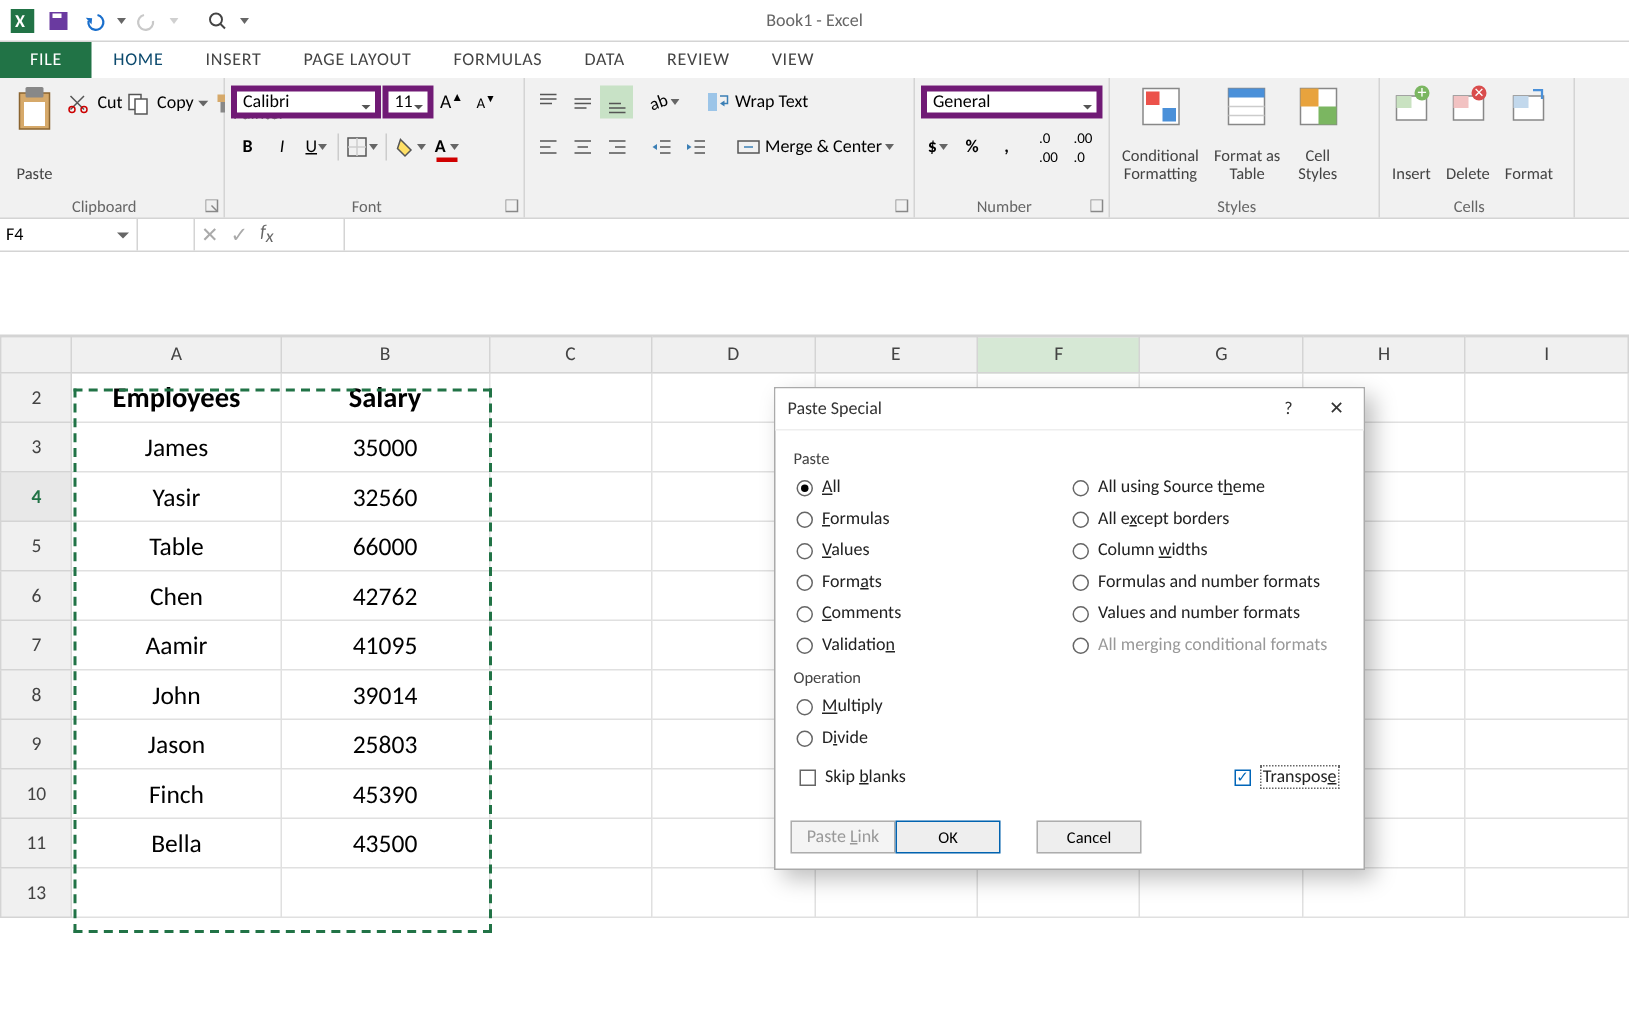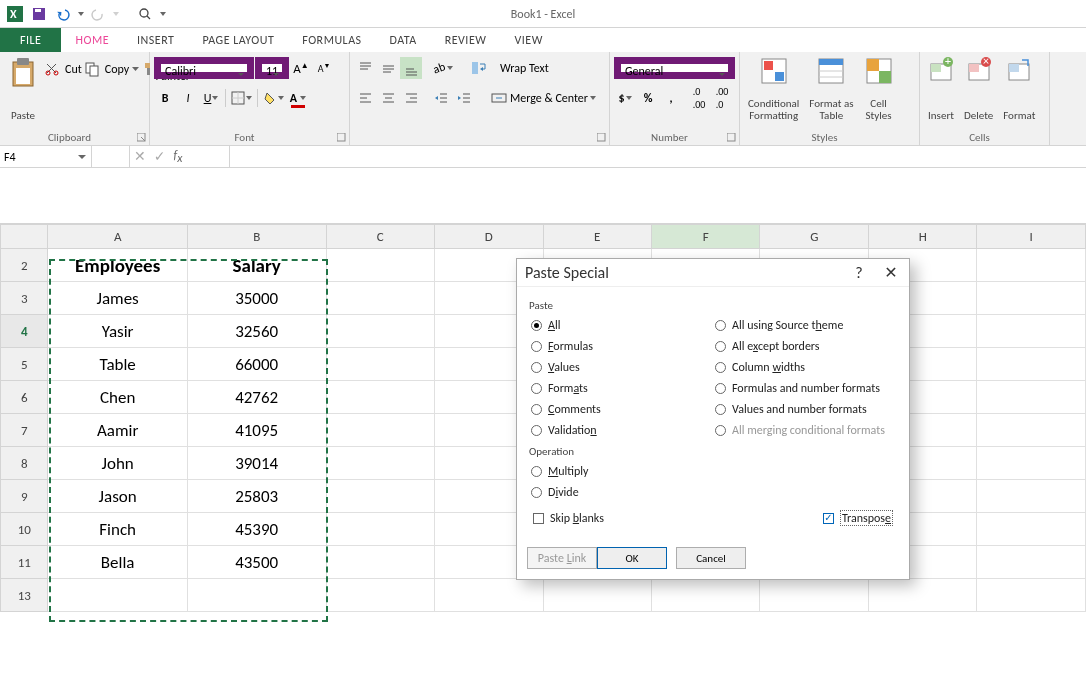--- a/index.html
+++ b/index.html
@@ -8,31 +8,31 @@
 .titlebar{height:28px;background:#fff;display:flex;align-items:center;padding:0 4px;border-bottom:1px solid #d4d4d4}
 .titlebar .qat{display:flex;align-items:center;gap:2px}
 .qat-btn{width:22px;height:22px;display:flex;align-items:center;justify-content:center;cursor:pointer}
 .qat-btn svg{width:16px;height:16px}
 .drop-arrow{width:9px;height:22px;display:flex;align-items:center;justify-content:center}
 .titlebar-title{position:absolute;left:0;right:0;text-align:center;color:#666;font-size:12px;pointer-events:none}
 
 .menu-tabs{display:flex;height:24px;background:#fff}
 .menu-tab{padding:0 14px;display:flex;align-items:center;color:#444;font-size:12px;letter-spacing:.5px;cursor:pointer}
 .menu-tab.file{background:#217346;color:#fff;padding:0 20px}
-.menu-tab.active{color:#ec4899;border-bottom:0}
+.menu-tab.active{color:#0c4a6e;border-bottom:0}
 
 .ribbon{height:94px;background:#f1f1f1;border-bottom:1px solid #d4d4d4;display:flex}
 .rib-group{border-right:1px solid #d4d4d4;display:flex;flex-direction:column;padding:2px 4px 0 4px;position:relative}
 .rib-group-label{position:absolute;bottom:1px;left:0;right:10px;text-align:center;font-size:11px;color:#666}
 .rib-dialog-launch{position:absolute;bottom:2px;right:2px;width:10px;height:10px}
 .rib-row{display:flex;align-items:center;gap:1px;height:24px}
 .rib-btn{display:flex;align-items:center;justify-content:center;min-width:22px;height:22px;padding:0 2px;cursor:pointer}
 .rib-big{display:flex;flex-direction:column;align-items:center;padding:2px 4px;cursor:pointer;height:70px;justify-content:space-between}
 .rib-big span{font-size:11px;color:#444;text-align:center;line-height:1.1}
-.font-sel{height:22px;border:7px solid #701a75;background:#fff;padding:0 16px 0 4px;font-size:12px;cursor:pointer;position:relative}
+.font-sel{height:22px;border:4px solid #701a75;background:#fff;padding:0 16px 0 4px;font-size:12px;cursor:pointer;position:relative}
 .font-sel::after{content:"";position:absolute;right:3px;top:9px;border-left:3px solid transparent;border-right:3px solid transparent;border-top:3px solid #555}
 
 .fx-row{height:22px;display:flex;border-bottom:1px solid #d4d4d4;background:#fff}
 .name-box{width:92px;border-right:1px solid #d4d4d4;display:flex;align-items:center;padding:0 4px;position:relative}
 .name-box::after{content:"";position:absolute;right:5px;top:9px;border-left:4px solid transparent;border-right:4px solid transparent;border-top:4px solid #666}
 .fx-btns{display:flex;align-items:center;padding:0 4px;gap:8px;border-right:1px solid #d4d4d4;width:100px}
 .fx-bar{flex:1;padding:0 4px;height:56px;border-bottom:1px solid #d4d4d4}
 
 .grid-wrap{overflow:auto;height:calc(673px - 28px - 24px - 94px - 56px - 22px)}
 .grid{border-collapse:collapse;table-layout:fixed}
@@ -40,38 +40,38 @@
 .grid th.col{width:104px}
 .grid th.row{width:48px}
 .grid th.col.sel{background:#d6e8d5}
 .grid td{border:1px solid #e0e0e0;height:33px;text-align:center;font-family:Calibri;font-size:17px;color:#000;padding:0 4px}
 .grid td.header{font-weight:bold;font-size:19px}
 .grid th.row.sel{background:#e8e8e8;color:#217346;font-weight:bold}
 .marquee{position:absolute;border:2px dashed #217346;pointer-events:none}
 
 .dialog{position:absolute;left:516px;top:258px;width:394px;background:#fff;border:1px solid #aaa;box-shadow:6px 6px 14px rgba(0,0,0,.25)}
 .dlg-title{height:28px;display:flex;align-items:center;padding:0 8px;background:#fff;border-bottom:1px solid #eee;justify-content:space-between}
-.dlg-title span{font-size:16px;color:#333}
+.dlg-title span{font-size:12px;color:#333}
 .dlg-close{width:20px;height:20px;display:flex;align-items:center;justify-content:center;cursor:pointer;font-size:15px;color:#333}
 .dlg-body{padding:8px 12px}
 .fieldset-label{font-size:11px;color:#444;margin:4px 0 2px 0}
 .radio-grid{display:flex}
 .radio-col{flex:1;display:flex;flex-direction:column;gap:3px;padding:2px 0}
 .radio-item,.check-item{display:flex;align-items:center;gap:6px;font-size:11px;color:#222;cursor:pointer;height:18px;padding:0 2px}
 .radio-item.disabled{color:#999}
 .radio{width:11px;height:11px;border:1px solid #666;border-radius:50%;display:flex;align-items:center;justify-content:center;background:#fff}
 .radio.sel::after{content:"";width:5px;height:5px;background:#000;border-radius:50%}
 .check{width:11px;height:11px;border:1px solid #666;display:flex;align-items:center;justify-content:center;background:#fff}
 .check.sel{border-color:#0065b8}
 .check.sel::after{content:"✓";color:#0065b8;font-size:10px;line-height:1}
 .dlg-btn-row{display:flex;justify-content:flex-start;padding:8px 10px 10px 10px}
 .dlg-btn{min-width:70px;height:22px;border:1px solid #adadad;background:#eee;font-size:11px;cursor:pointer;display:flex;align-items:center;justify-content:center}
 .dlg-btn.primary{border:1.5px solid #0163b0}
 .dlg-btn.disabled{color:#999;background:#f4f4f4}
-.dlg-btn-right{display:flex;gap:9px}
+.dlg-btn-right{display:flex;gap:24px}
 .ul{text-decoration:underline}
 .bottom-row{display:flex;justify-content:space-between;padding:6px 2px 4px 2px}
 </style>
 </head>
 <body>
 
 <div class="titlebar">
   <div class="qat">
     <div class="qat-btn">
         <svg viewBox="0 0 16 16">
@@ -270,21 +270,21 @@
             <polygon points="0,0 6,0 3,4" fill="#666"></polygon>
           </svg>
         </div>
       <div style="width:10px"></div>
       <div class="rib-btn" style="width:auto;padding:0 4px">
           <svg width="16" height="14">
             <rect x="1" y="1" width="6" height="12" fill="#9cc5e8"></rect>
             <path d="M9 3 L14 3 L14 8 L11 8" fill="none" stroke="#3b7fb5"></path>
             <polygon points="12,6 12,10 9,8" fill="#3b7fb5"></polygon>
           </svg>
-          <span style="margin-left:13px">Wrap Text</span>
+          <span style="margin-left:3px">Wrap Text</span>
         </div>
     </div>
     <div class="rib-row" style="margin-top:6px">
       <div class="rib-btn">
           <svg width="15" height="15">
             <line x1="2" y1="3" x2="13" y2="3" stroke="#555"></line>
             <line x1="2" y1="7" x2="9" y2="7" stroke="#555"></line>
             <line x1="2" y1="11" x2="13" y2="11" stroke="#555"></line>
           </svg>
         </div>

